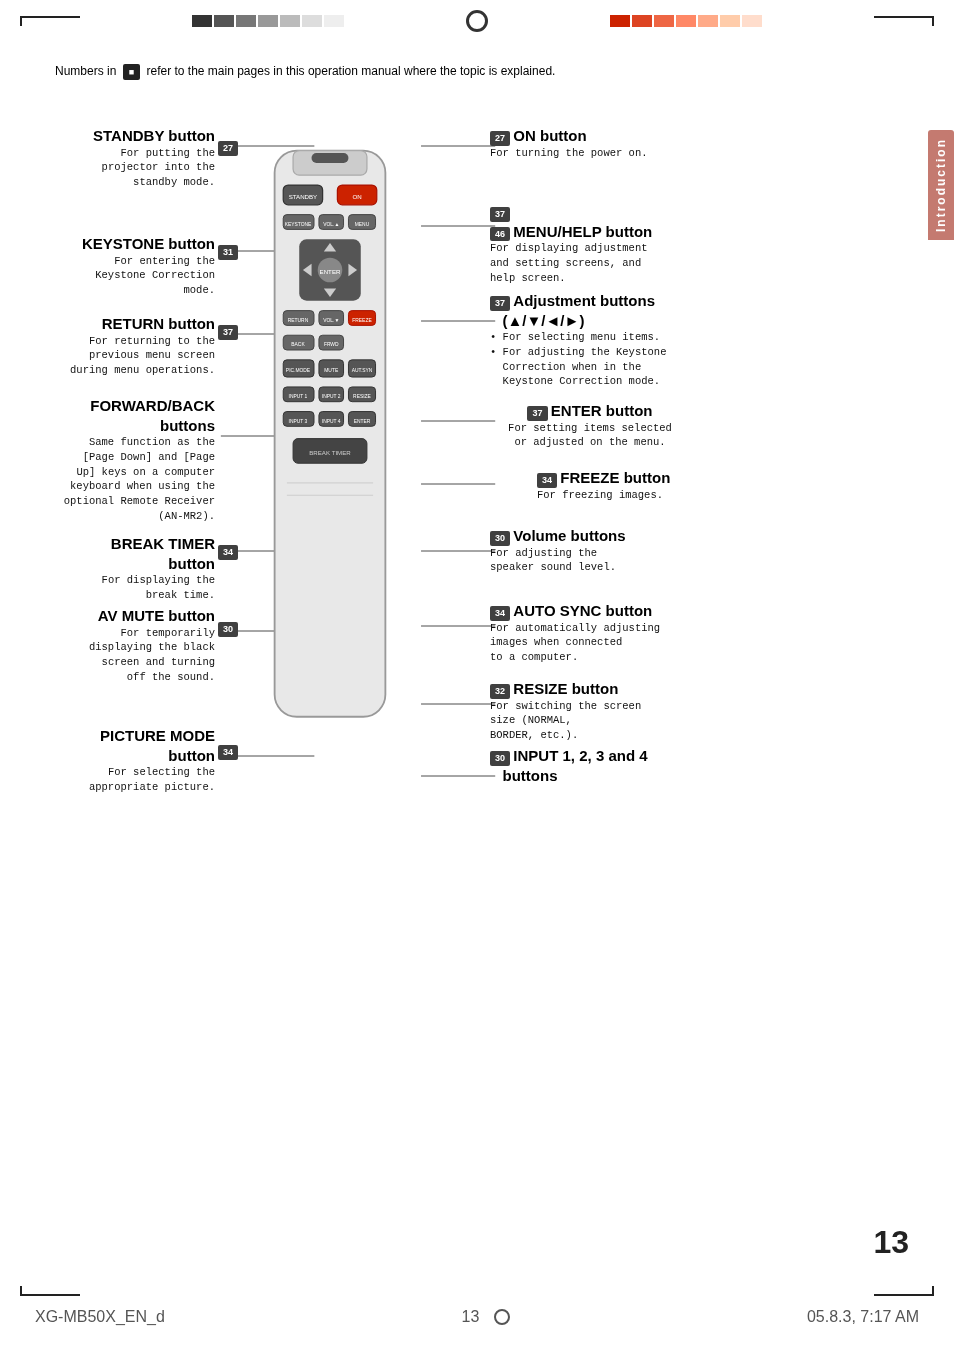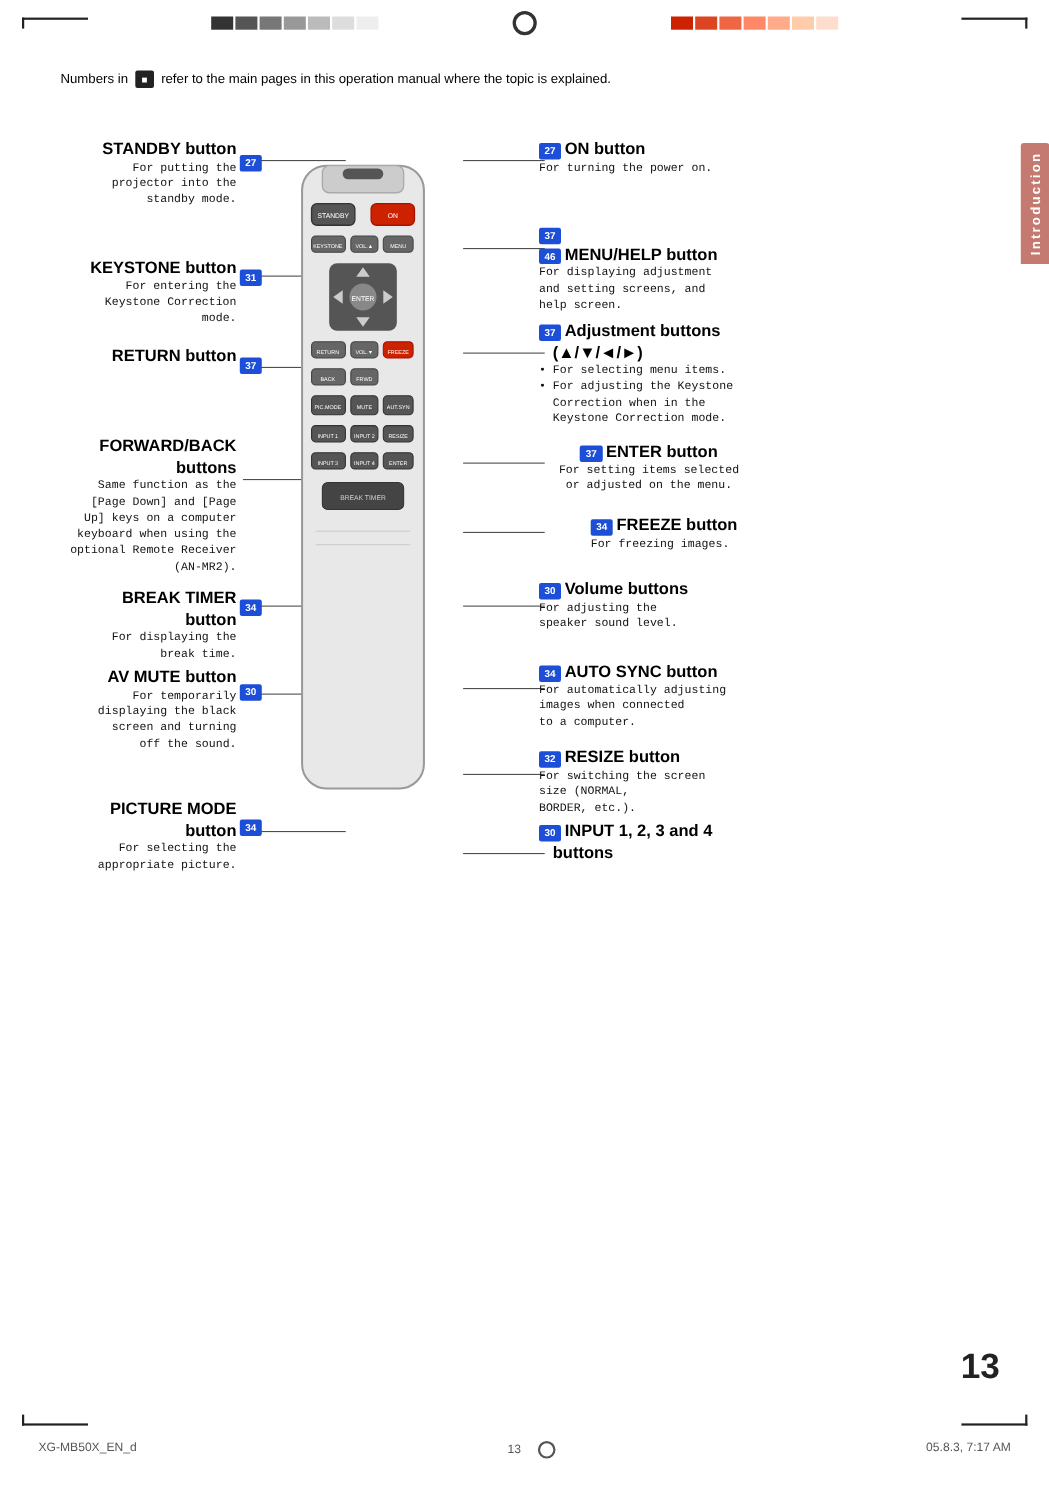--- a/index.html
+++ b/index.html
@@ -56,21 +56,21 @@
       line-height: 1.3;
     }
     .ann-desc {
       font-size: 10.5px;
       line-height: 1.4;
       color: #111;
       font-family: Liberation Mono, monospace;
     }
     .num-badge {
       display: inline-block;
-      background: #1d4ed8;
+      background: #404040;
       color: #fff;
       font-size: 9px;
       font-weight: bold;
       padding: 1px 5px;
       border-radius: 2px;
       line-height: 1.4;
     }
   </style>
 </head>
 <body>
@@ -189,20 +189,21 @@
     <div class="left-ann" style="top:138px;">
       <div class="ann-title">KEYSTONE button</div>
       <div class="ann-desc">For entering the<br>Keystone Correction<br>mode.</div>
     </div>
     <div style="position:absolute; left:178px; top:148px;">
       <span class="num-badge">31</span>
     </div>
 
     <div class="left-ann" style="top:218px;">
       <div class="ann-title">RETURN button</div>
+      <div class="ann-desc">For returning to the<br>previous menu screen<br>during menu operations.</div>
     </div>
     <div style="position:absolute; left:178px; top:228px;">
       <span class="num-badge">37</span>
     </div>
 
     <div class="left-ann" style="top:300px;">
       <div class="ann-title">FORWARD/BACK<br>buttons</div>
       <div class="ann-desc">Same function as the<br>[Page Down] and [Page<br>Up] keys on a computer<br>keyboard when using the<br>optional Remote Receiver<br>(AN-MR2).</div>
     </div>
 
@@ -394,21 +395,21 @@
   </div>
 
   <div style="
     position: absolute;
     bottom: 25px;
     left: 0;
     right: 0;
     display: flex;
     justify-content: space-between;
     padding: 0 35px;
-    font-size: 11px;
+    font-size: 16px;
     color: #555;
   ">
     <span>XG-MB50X_EN_d</span>
     <div style="display:flex; align-items:center; gap:15px;">
       <span>13</span>
       <div style="width:16px;height:16px;border-radius:50%;border:2px solid #555;"></div>
     </div>
     <span>05.8.3, 7:17 AM</span>
   </div>
 

